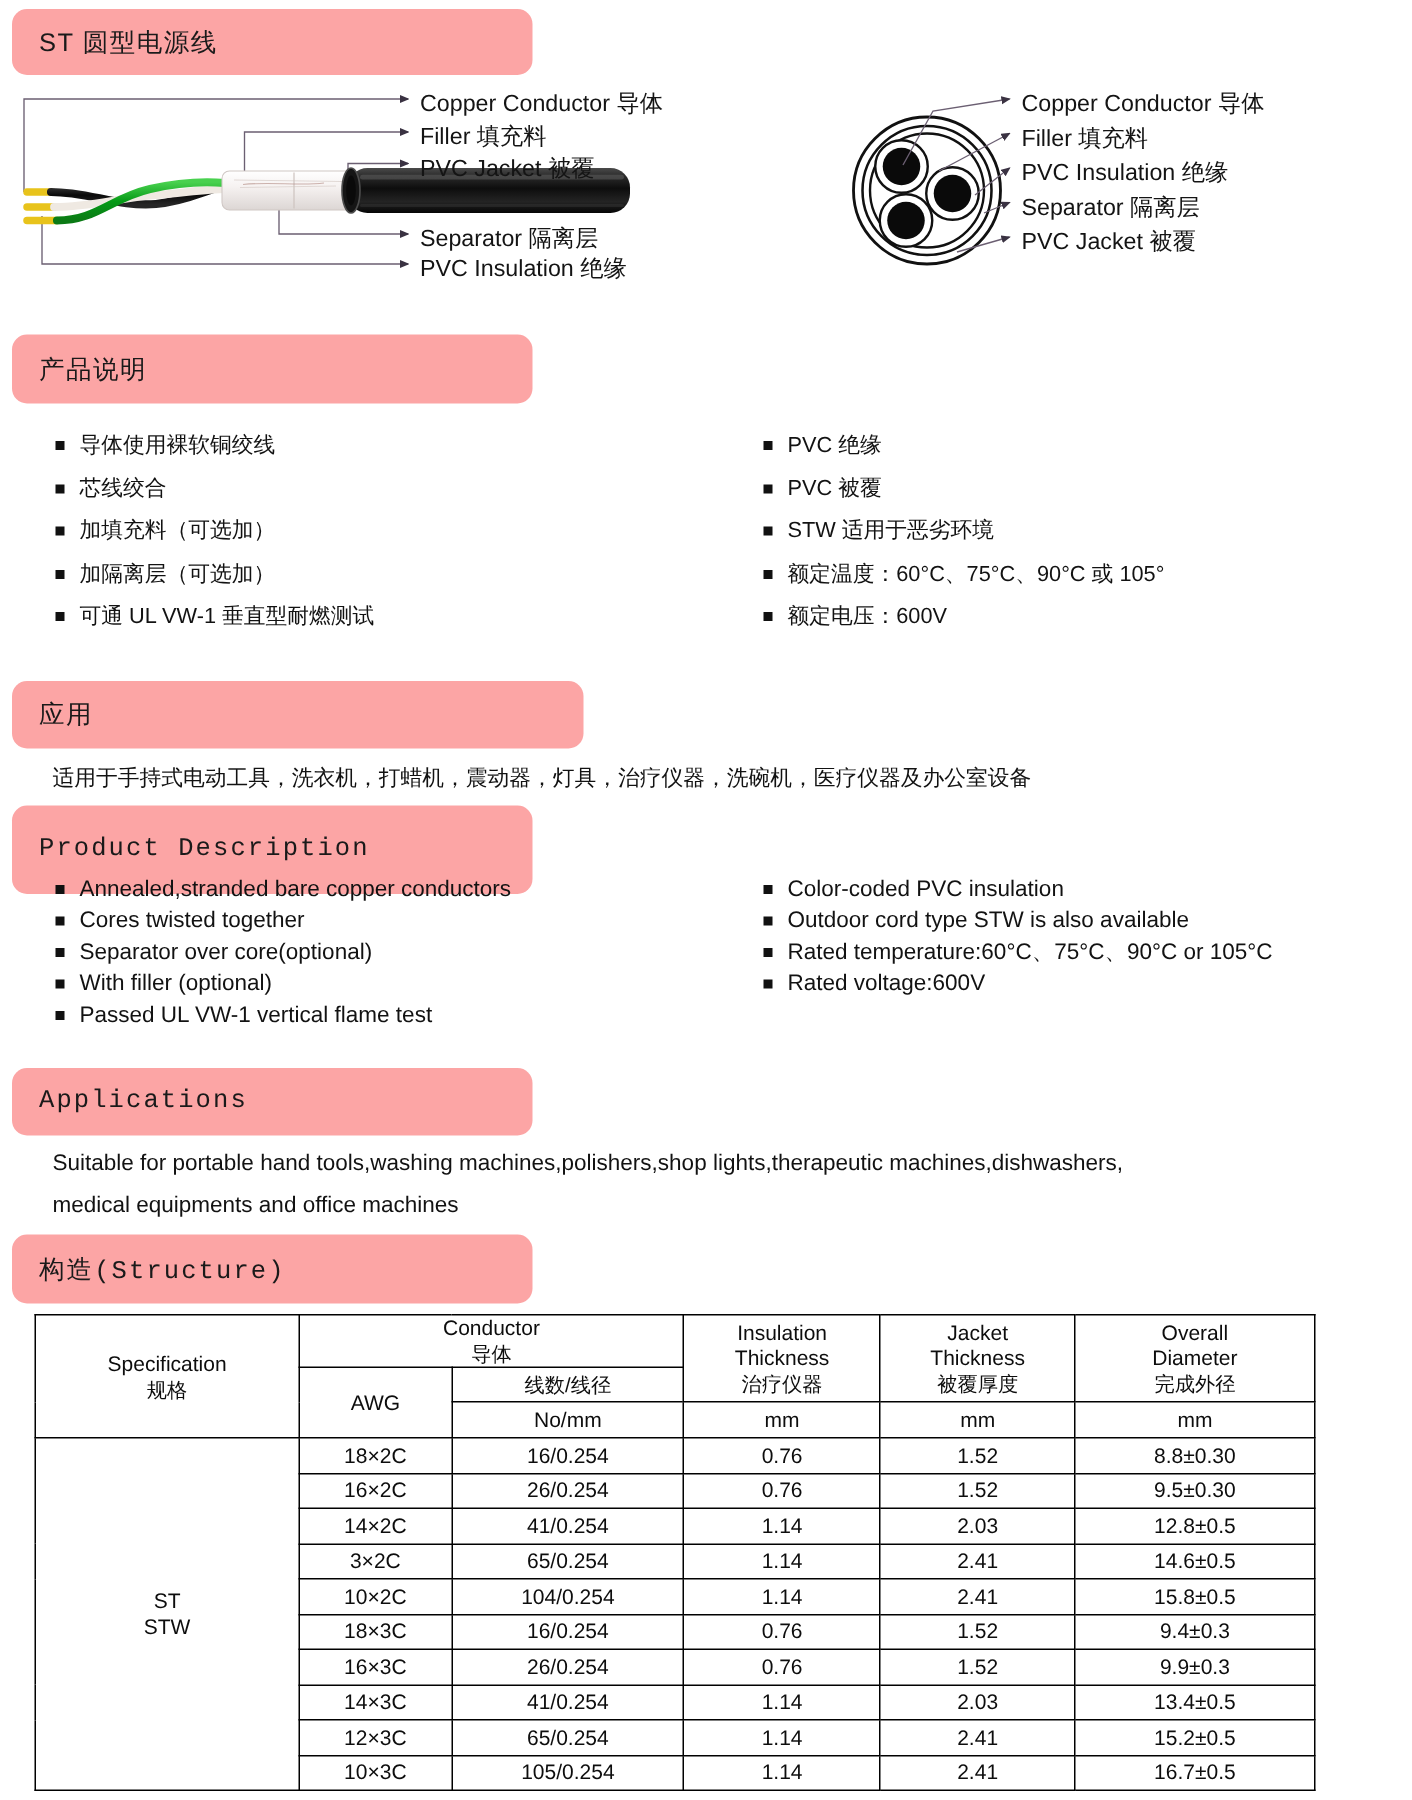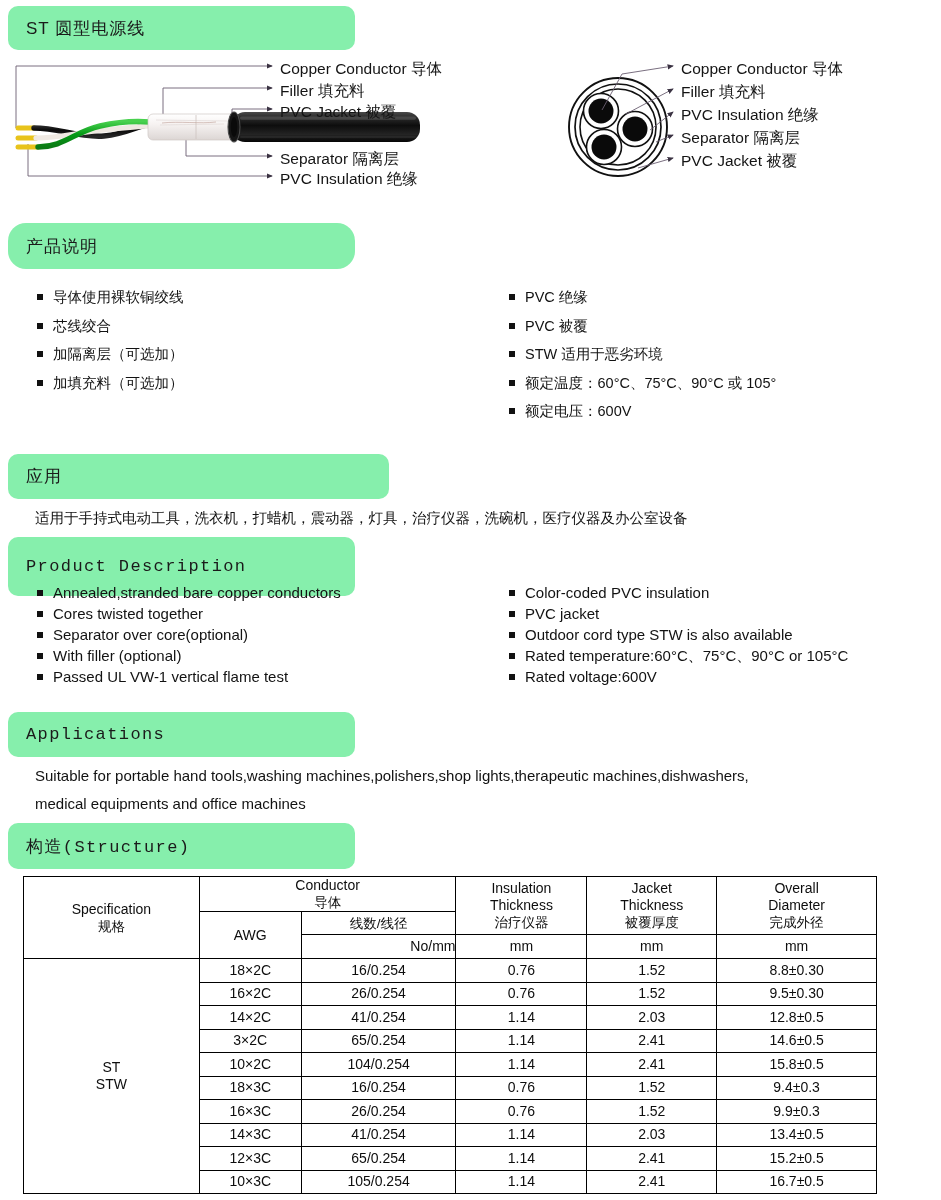--- a/index.html
+++ b/index.html
@@ -9,40 +9,40 @@
     height: 1200px;
     background: #ffffff;
     font-family: "Liberation Sans", "DejaVu Sans", sans-serif;
     color: #000000;
     position: relative;
     overflow: hidden;
   }
 
   
   .banner {
-    background: #86efac;
+    background: #fca5a5;
     border-radius: 10px;
     display: flex;
     align-items: center;
     padding-left: 18px;
     color: #1a1a1a;
   }
   .banner-cn {
     font-family: "Liberation Sans", "DejaVu Sans", sans-serif;
     font-size: 17px;
     letter-spacing: 1px;
   }
   .banner-mono {
     font-family: "Liberation Mono", "DejaVu Sans Mono", monospace;
     font-size: 17px;
     letter-spacing: 1.4px;
   }
 
   #title-banner { position: absolute; left: 8px;  top: 6px;   width: 347px; height: 44px; }
-  #desc-banner  { position: absolute; left: 8px;  top: 223px; width: 347px; height: 46px; border-radius: 18px; }
+  #desc-banner  { position: absolute; left: 8px;  top: 223px; width: 347px; height: 46px; }
   #app-banner   { position: absolute; left: 8px;  top: 454px; width: 381px; height: 45px; }
   #pd-banner    { position: absolute; left: 8px;  top: 537px; width: 347px; height: 59px; }
   #apps-banner  { position: absolute; left: 8px;  top: 712px; width: 347px; height: 45px; }
   #struct-banner{ position: absolute; left: 8px;  top: 823px; width: 347px; height: 46px; }
 
   
   #diagram-area { position: absolute; left: 0; top: 52px; width: 941px; height: 150px; }
   .callout-text {
     position: absolute;
     font-size: 15.5px;
@@ -235,22 +235,23 @@
   <span class="callout-text" style="left:681px; top:99px;">PVC Jacket 被覆</span>
 </div>
 
 <div class="banner" id="desc-banner">
   <span class="banner-cn">产品说明</span>
 </div>
 
 <ul class="bullet-list cn-list" id="cn-left">
   <li>导体使用裸软铜绞线</li>
   <li>芯线绞合</li>
+  <li>加填充料（可选加）</li>
   <li>加隔离层（可选加）</li>
-  <li>加填充料（可选加）</li>
+  <li>可通 UL  VW-1 垂直型耐燃测试</li>
 </ul>
 
 <ul class="bullet-list cn-list" id="cn-right">
   <li>PVC 绝缘</li>
   <li>PVC 被覆</li>
   <li>STW 适用于恶劣环境</li>
   <li>额定温度：60°C、75°C、90°C 或 105°</li>
   <li>额定电压：600V</li>
 </ul>
 
@@ -266,21 +267,20 @@
 <ul class="bullet-list en-list" id="en-left">
   <li>Annealed,stranded bare copper conductors</li>
   <li>Cores twisted together</li>
   <li>Separator over core(optional)</li>
   <li>With filler (optional)</li>
   <li>Passed UL VW-1 vertical flame test</li>
 </ul>
 
 <ul class="bullet-list en-list" id="en-right">
   <li>Color-coded PVC insulation</li>
-  <li>PVC jacket</li>
   <li>Outdoor cord type STW is also available</li>
   <li>Rated temperature:60°C、75°C、90°C or 105°C</li>
   <li>Rated voltage:600V</li>
 </ul>
 
 <div class="banner" id="apps-banner">
   <span class="banner-mono">Applications</span>
 </div>
 <div class="para" id="apps-en-1">Suitable for portable hand tools,washing machines,polishers,shop lights,therapeutic machines,dishwashers,</div>
 <div class="para" id="apps-en-2">medical equipments and office machines</div>
@@ -322,21 +322,21 @@
         <span class="cell-line">Overall</span>
         <span class="cell-line">Diameter</span>
         <span class="cell-line cn">完成外径</span>
       </td>
     </tr>
     <tr>
       <td rowspan="2" style="height:47px;">AWG</td>
       <td style="height:23px;" class="cn">线数/线径</td>
     </tr>
     <tr>
-      <td style="height:24px;text-align:right;">No/mm</td>
+      <td style="height:24px;">No/mm</td>
       <td>mm</td>
       <td>mm</td>
       <td>mm</td>
     </tr>
   </thead>
   <tbody id="struct-tbody">
     <tr>
       <td rowspan="10">
         <span class="cell-line">ST</span>
         <span class="cell-line">STW</span>

